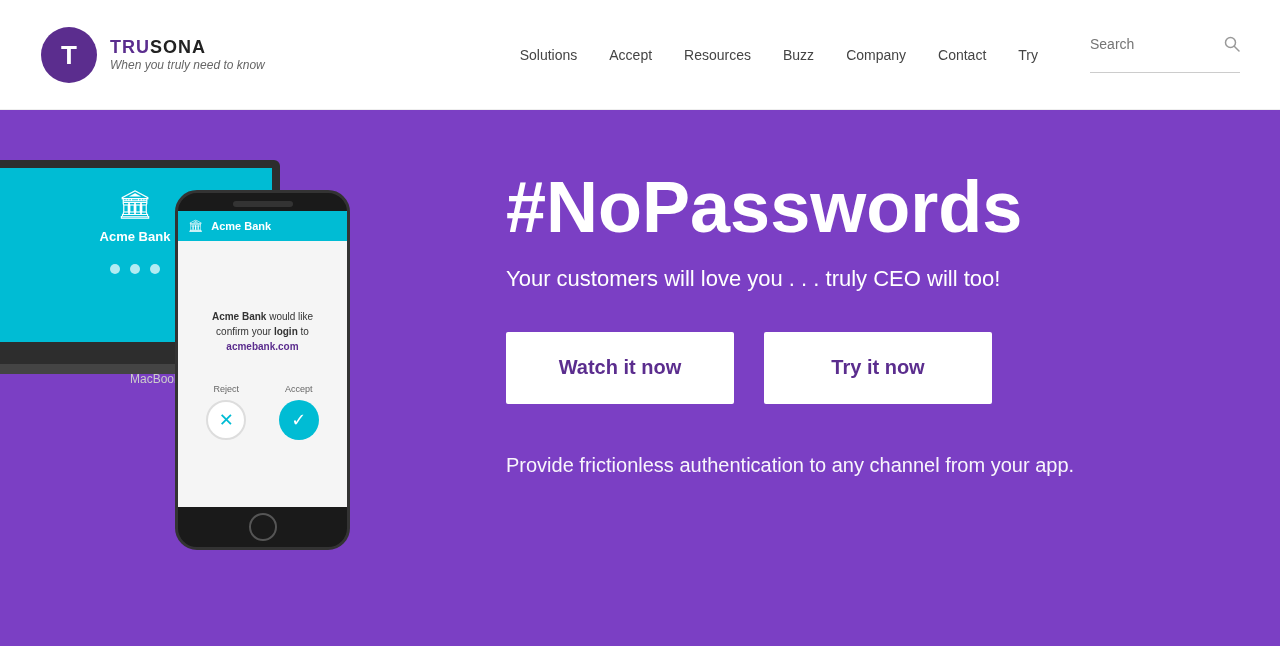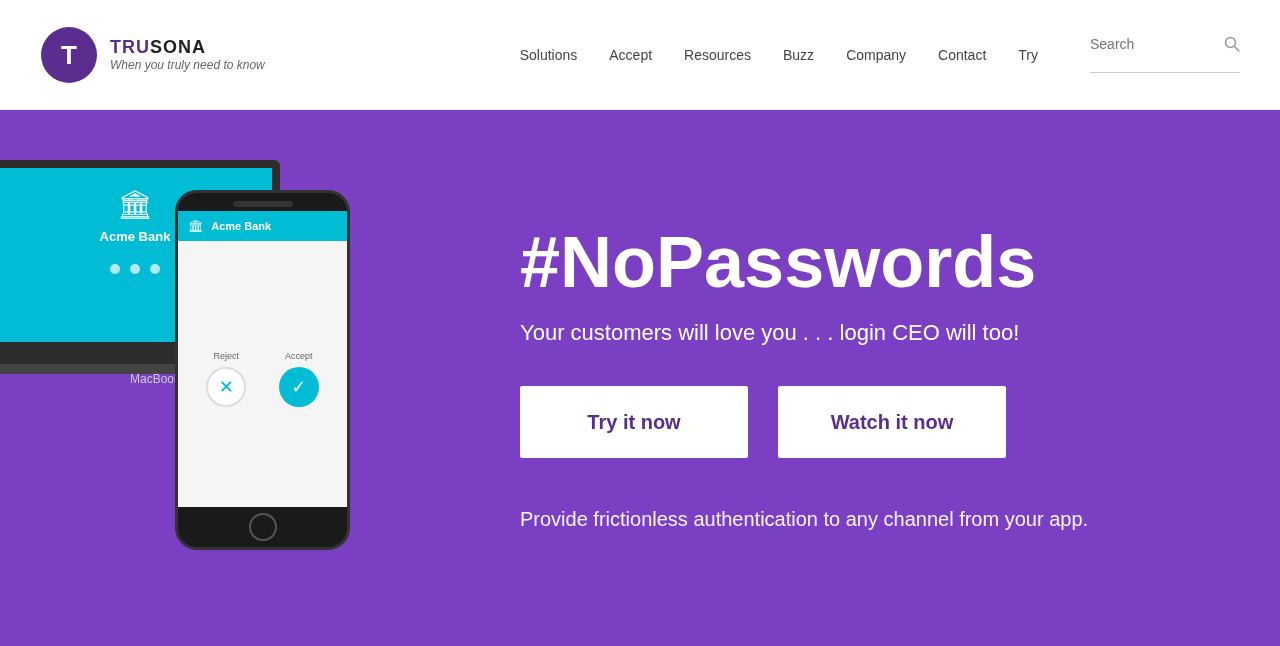--- a/index.html
+++ b/index.html
@@ -281,27 +281,27 @@
       width: 28px;
       height: 28px;
       border-radius: 50%;
       border: 2px solid #555;
       margin: 6px auto;
     }
 
     
     .hero-content {
       position: absolute;
-      right: 0;
+      right: 14px;
       top: 0;
       width: 820px;
       height: 100%;
       display: flex;
       flex-direction: column;
-      justify-content: center;
+      justify-content: flex-start;
       padding: 60px 80px 60px 60px;
     }
     .hero-headline {
       font-size: 72px;
       font-weight: 900;
       color: #fff;
       line-height: 1.05;
       margin-bottom: 20px;
     }
     .hero-subheadline {
@@ -395,38 +395,42 @@
     </div>
 
     <div class="phone">
       <div class="phone-notch"></div>
       <div class="phone-screen">
         <div class="phone-header">
           <span class="phone-header-icon">🏛</span>
           <span class="phone-header-title">Acme Bank</span>
         </div>
         <div class="phone-body">
+          <div class="phone-message">
+            <strong>Acme Bank</strong> would like<br>confirm your <strong>login</strong> to<br>
+            <a>acmebank.com</a>
+          </div>
           <div class="phone-actions">
             <div class="phone-action-col">
               <span class="phone-action-label">Reject</span>
               <div class="phone-reject-btn">✕</div>
             </div>
             <div class="phone-action-col">
               <span class="phone-action-label">Accept</span>
               <div class="phone-accept-btn">✓</div>
             </div>
           </div>
         </div>
       </div>
       <div class="phone-home"></div>
     </div>
   </div>
 
   <div class="hero-content">
     <h1 class="hero-headline">#NoPasswords</h1>
-    <p class="hero-subheadline">Your customers will love you . . . login CEO will too!</p>
+    <p class="hero-subheadline">Your customers will love you . . . truly CEO will too!</p>
     <div class="hero-buttons">
+      <button class="btn-hero">Watch it now</button>
       <button class="btn-hero">Try it now</button>
-      <button class="btn-hero">Watch it now</button>
     </div>
     <p class="hero-footer-text">Provide frictionless authentication to any channel from your app.</p>
   </div>
 </section>
 
 </body></html>

